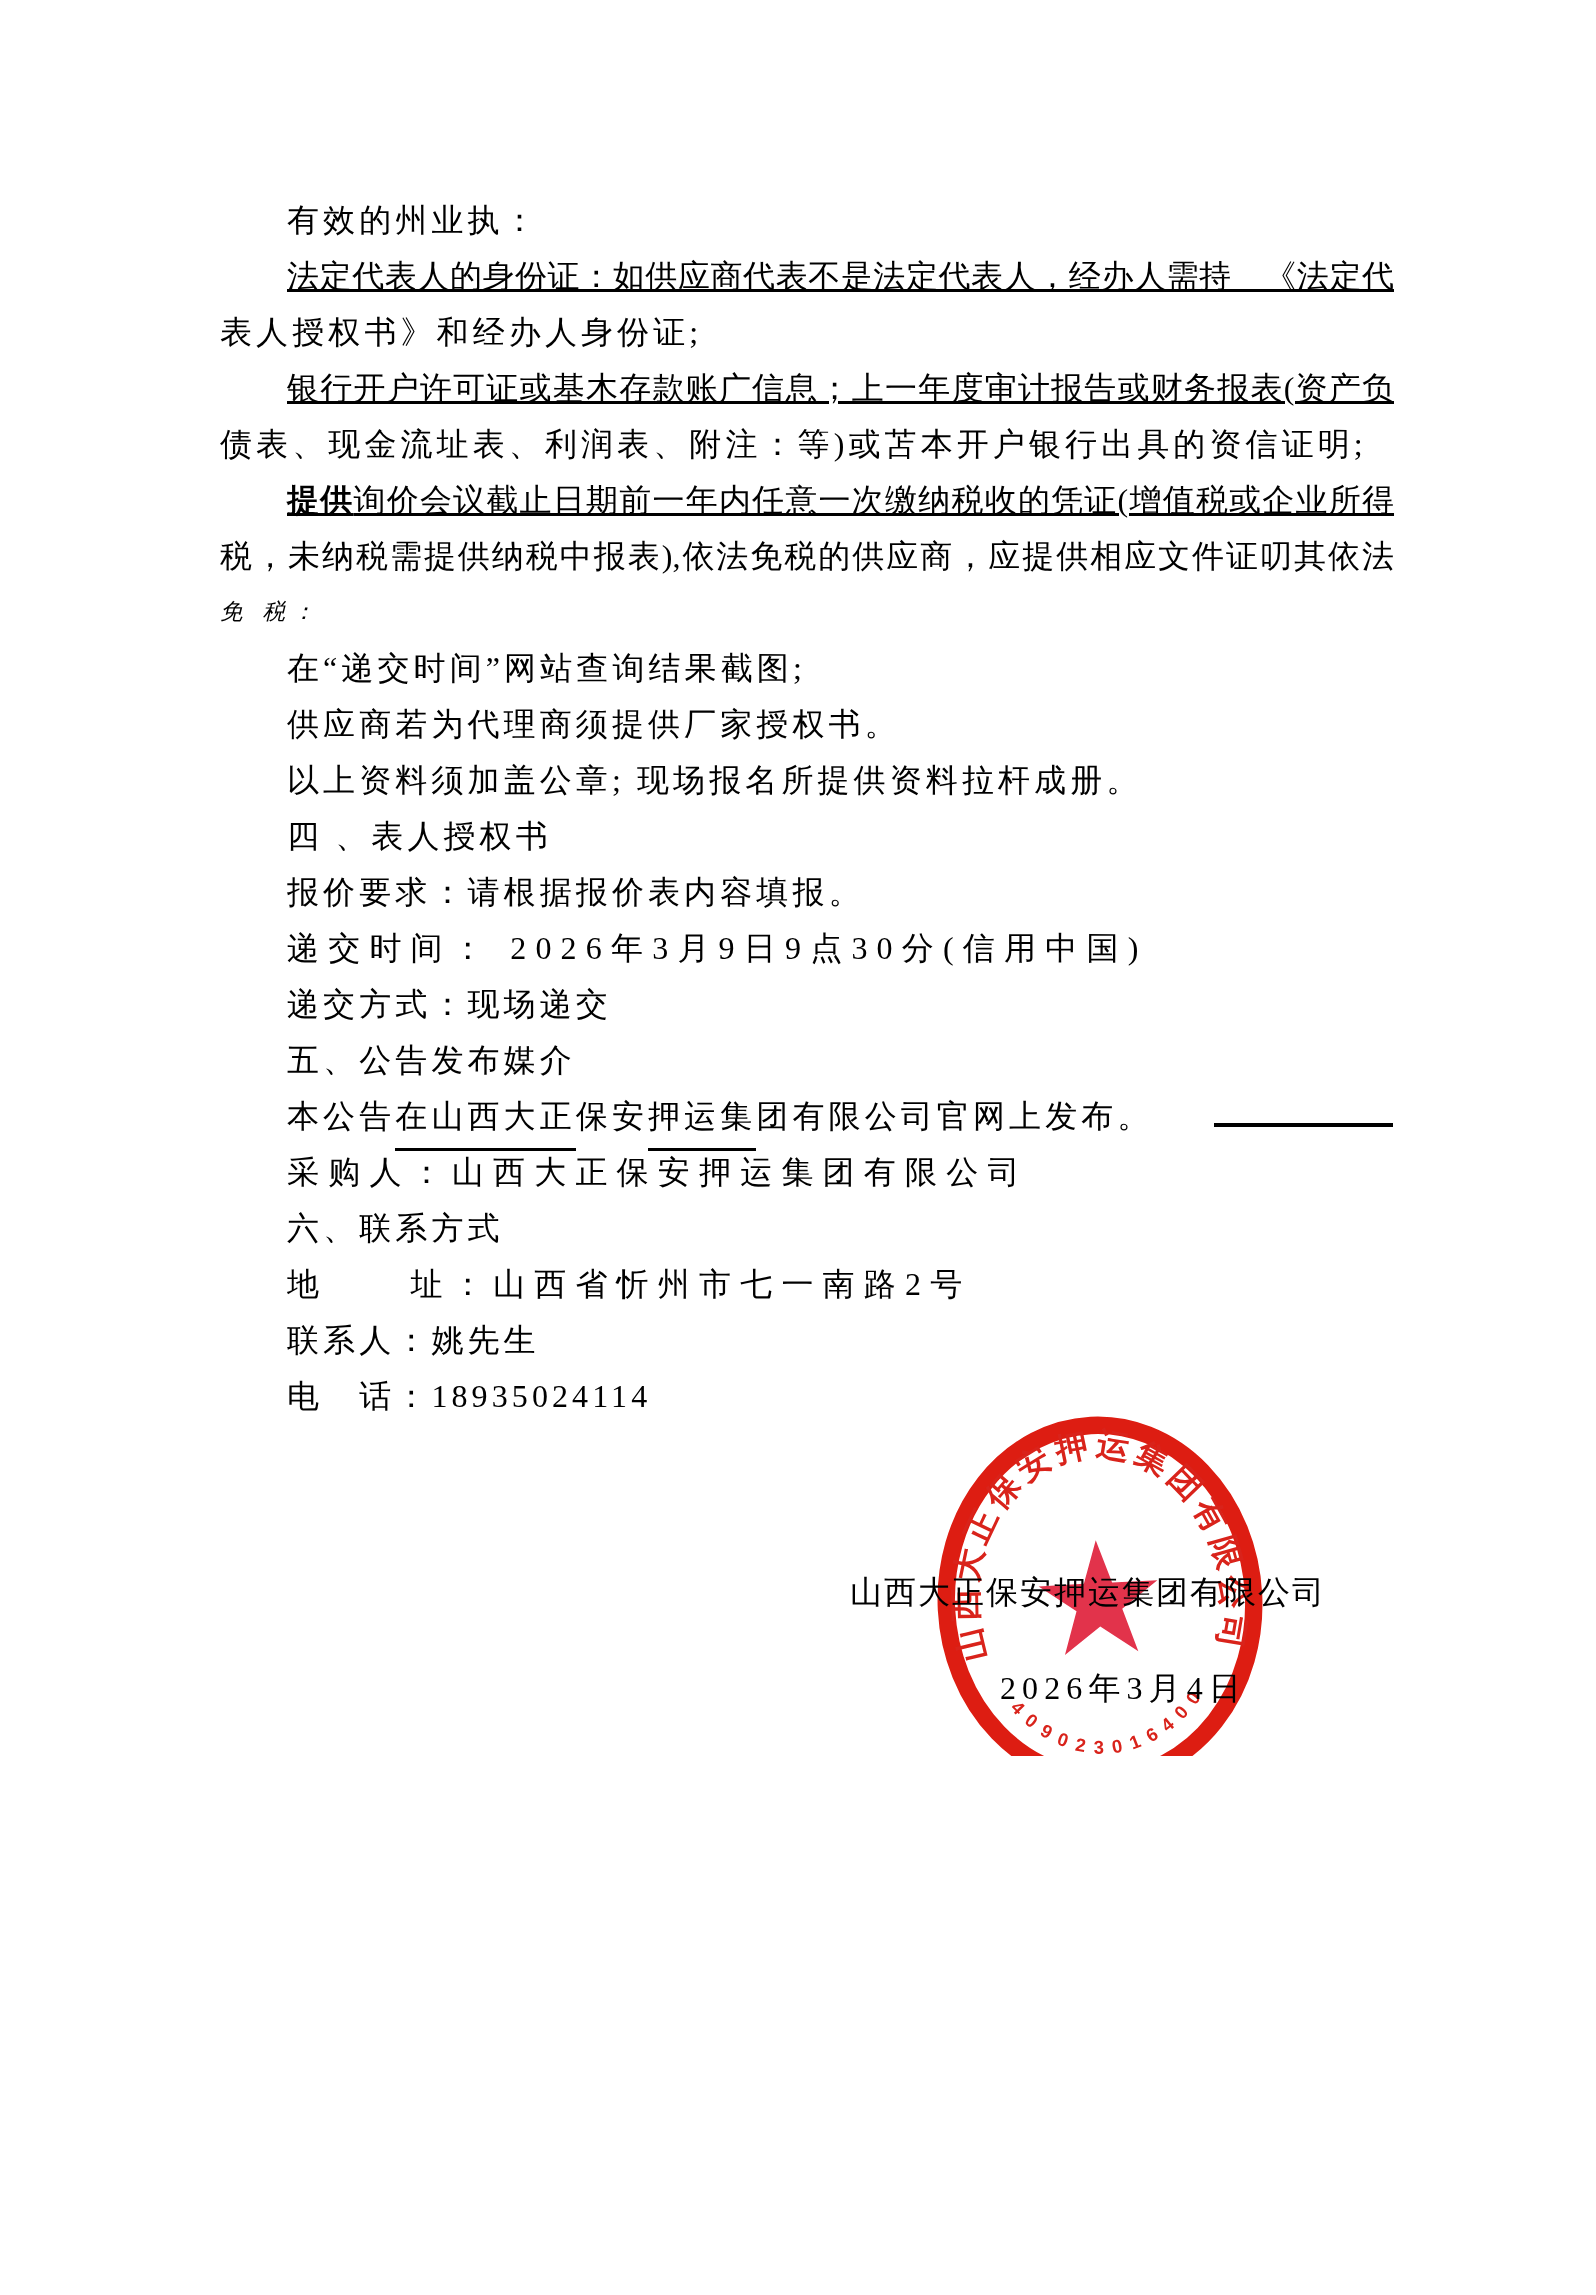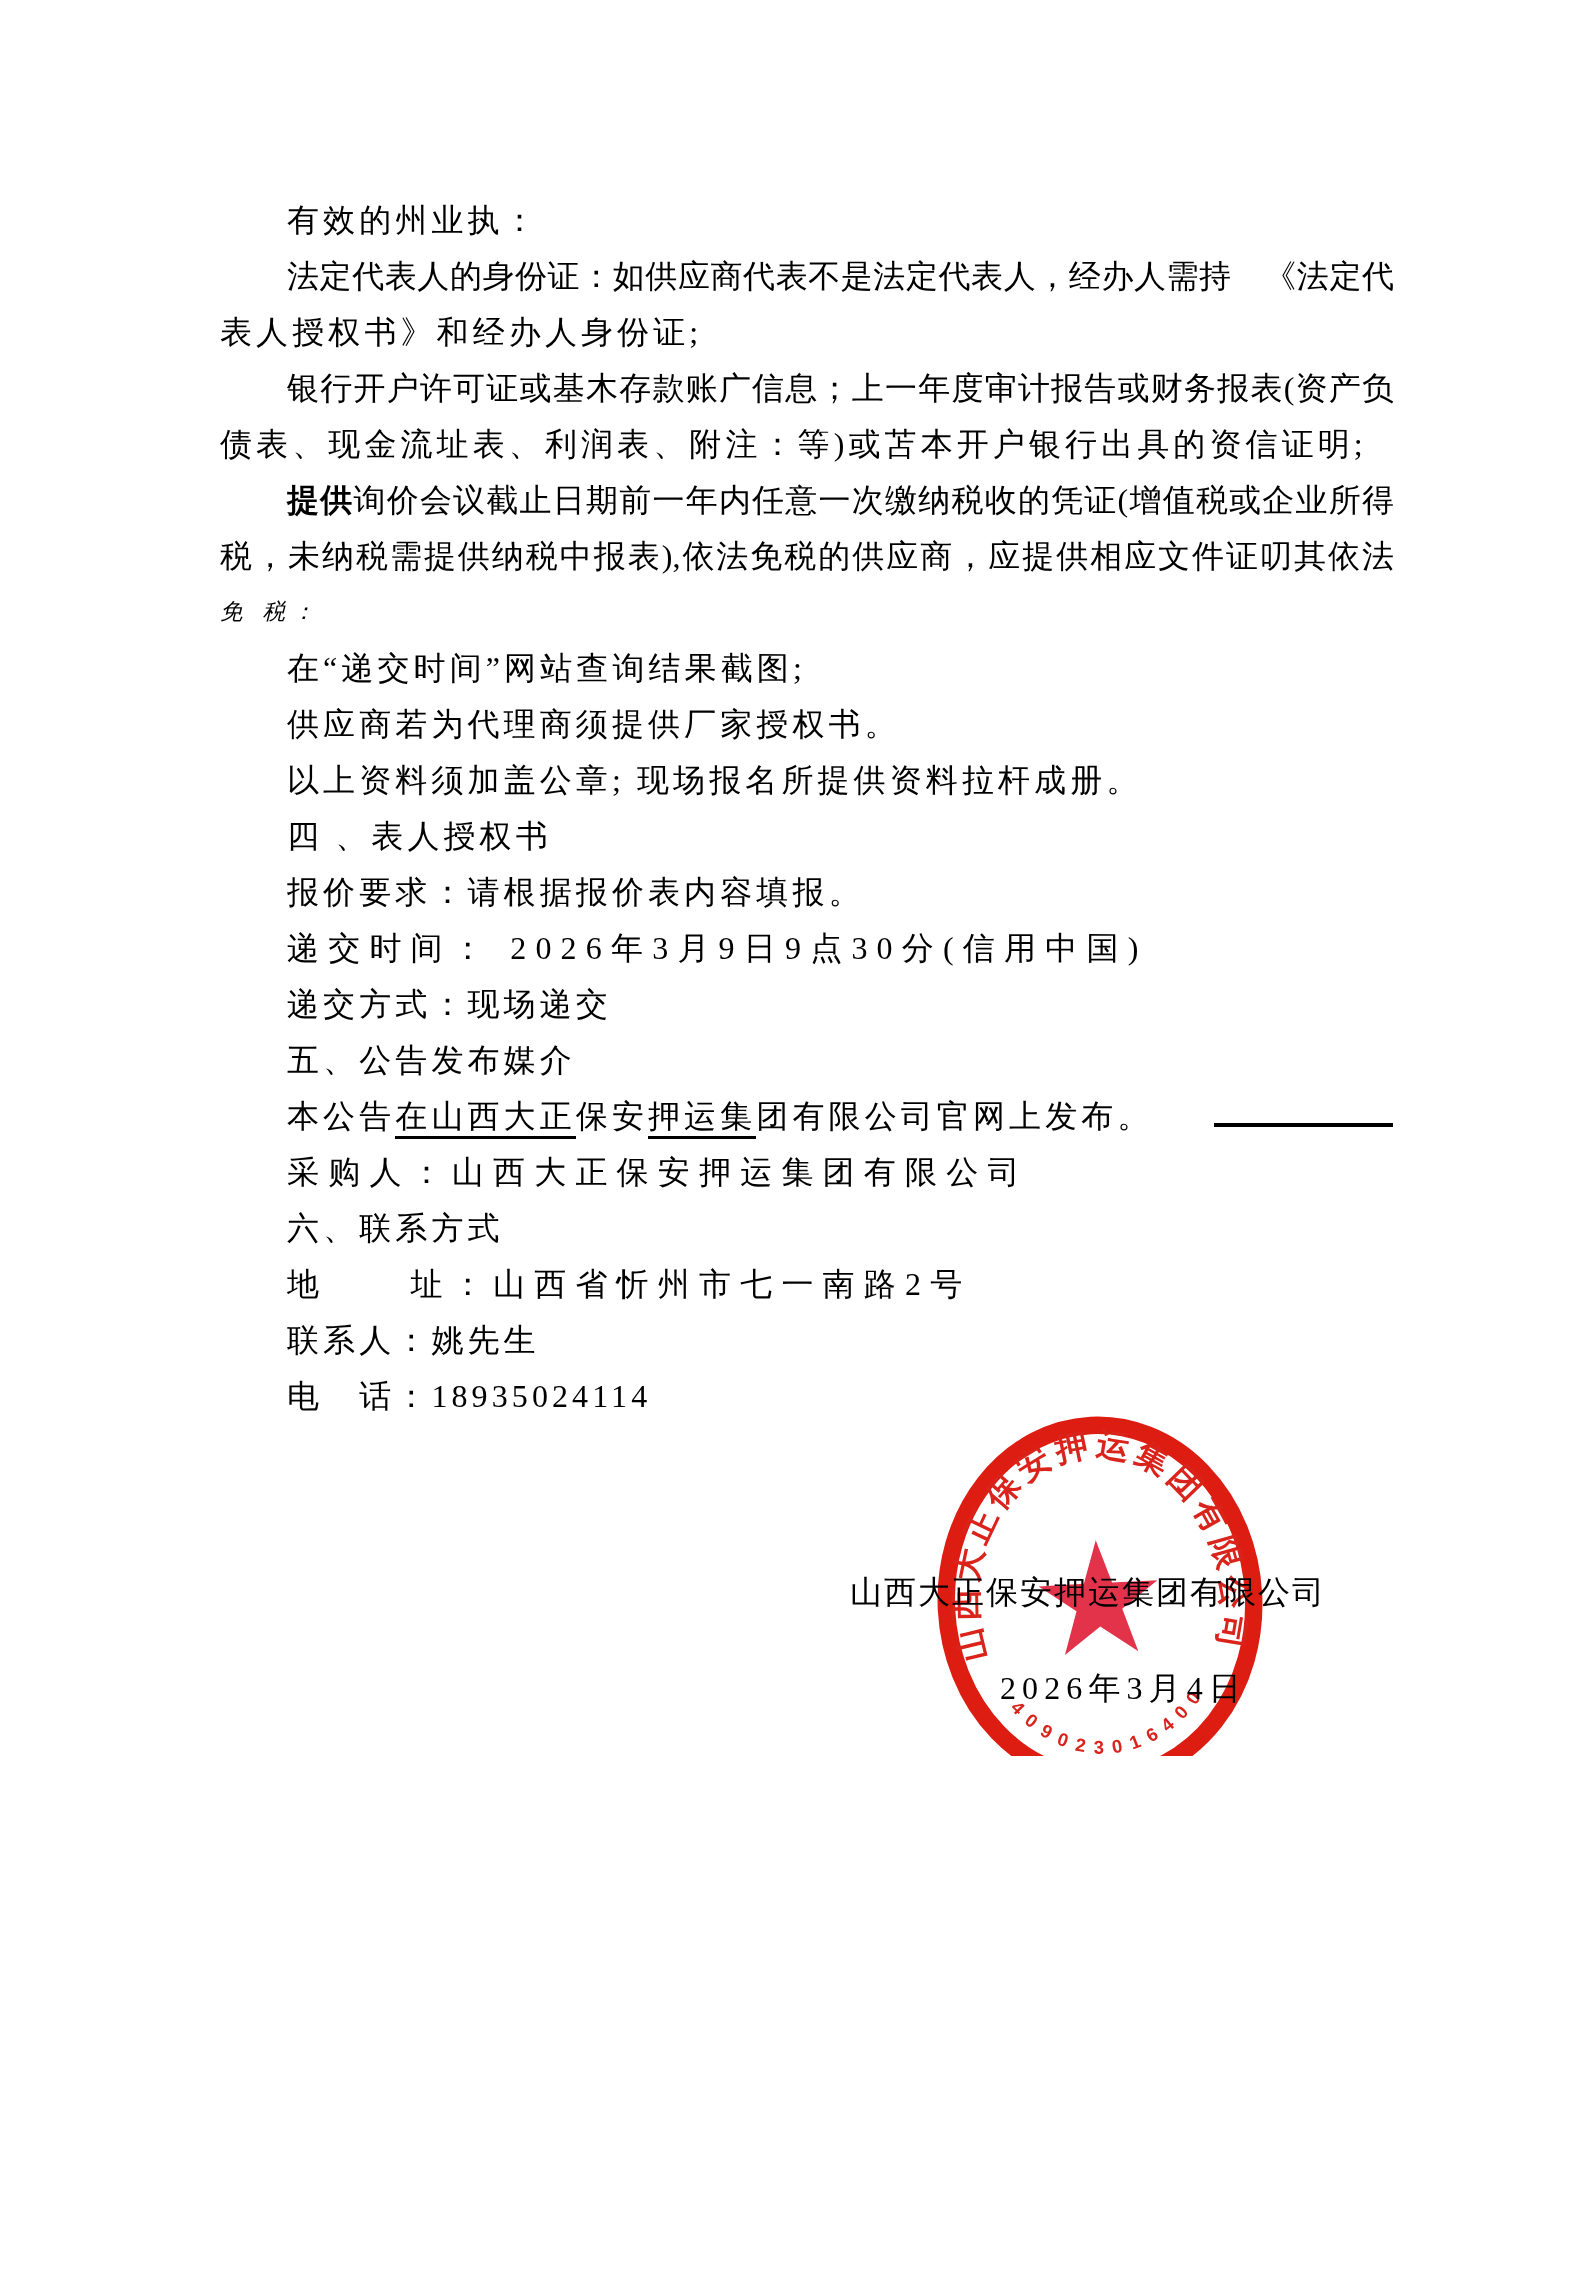--- a/index.html
+++ b/index.html
@@ -25,25 +25,25 @@
     white-space:pre;
   }
   .line.indent { padding-left:67px; }
   .line.j {
     white-space:normal;
     letter-spacing:0;
     text-align:justify;
     text-align-last:justify;
     text-justify:inter-character;
   }
-  .line.j.indent { padding-left:0; text-indent:67px; }
+  .line.j.indent { padding-left:0; text-indent:67px;text-decoration:underline; }
   .line.small { font-size:22.5px; letter-spacing:7.2px;font-style:italic; }
   .line.spread { letter-spacing:9.2px; }
   .line b { font-family:"Liberation Sans","DejaVu Sans",sans-serif; font-weight:bold; }
-  .u { border-bottom:3.6px solid #000; padding-bottom:2px; }
+  .u { border-bottom:3.6px solid #000; padding-bottom:14px; }
   .gap { display:inline-block; width:61px; }
   .rule {
     display:inline-block;
     width:179px; height:29px;
     border-bottom:4.1px solid #000;
     vertical-align:baseline;
   }
   .signature-name {
     position:absolute;
     left:850px; top:1571px;

